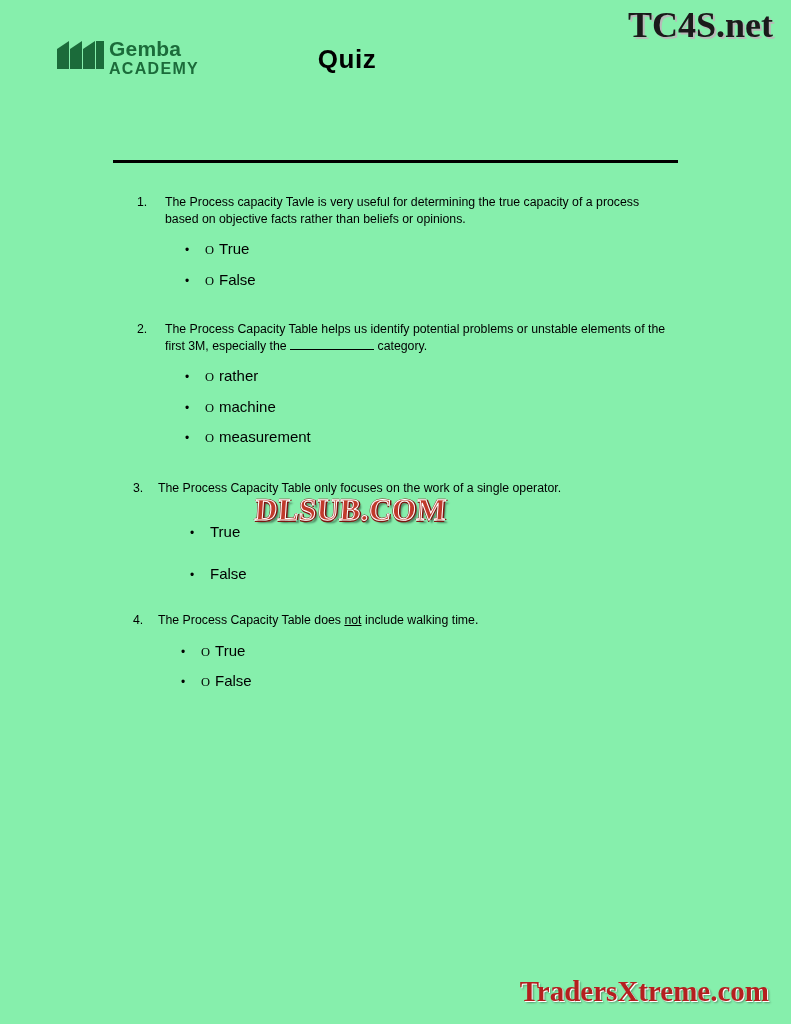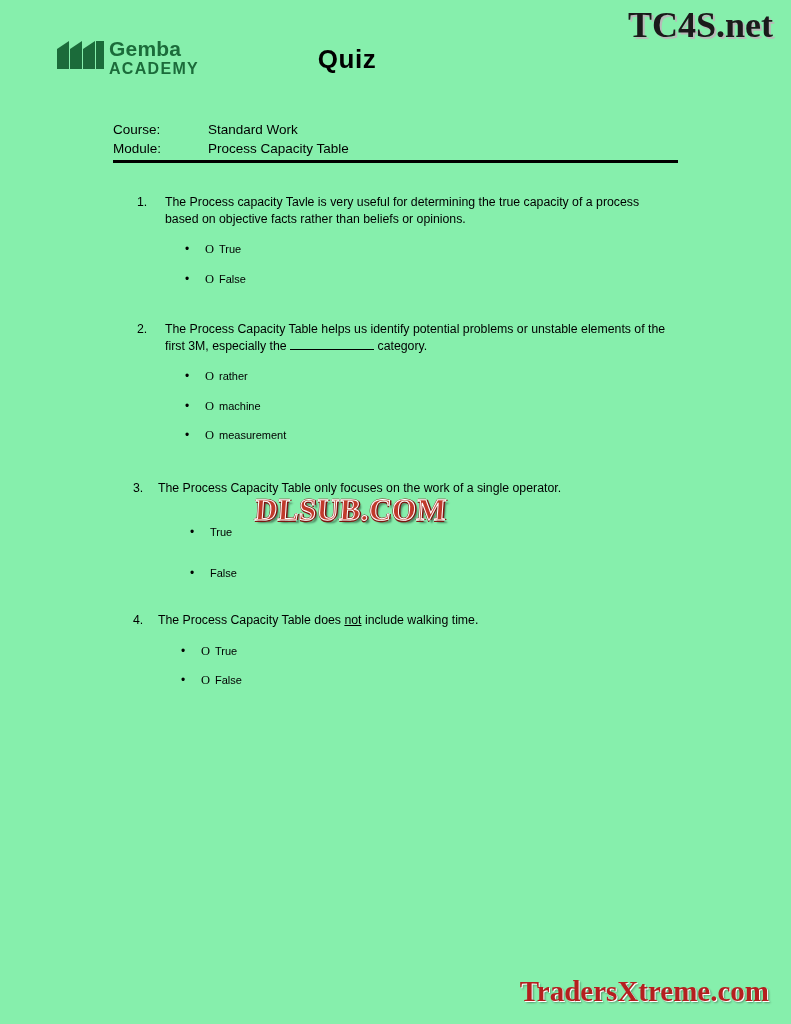--- a/index.html
+++ b/index.html
@@ -144,21 +144,21 @@
     width: 20px;
     font-size: 12px;
     line-height: 16px;
   }
   .radio {
     font-family: "Liberation Serif", serif;
     font-size: 12.5px;
     margin-right: 5px;
   }
   .opt-label {
-    font-size: 11px;
+    font-size: 15px;
   }
 
   
   .wm-mid {
     position: absolute;
     top: 492px;
     left: 255px;
     font-family: "Liberation Serif", serif;
     font-size: 31px;
     font-weight: bold;
@@ -202,30 +202,20 @@
       <rect x="39" y="0" width="8" height="28" fill="#1b6b3a"></rect>
     </svg>
     <div class="logo-text">
       <div class="logo-gemba">Gemba</div>
       <div class="logo-academy">ACADEMY</div>
     </div>
   </div>
 
   <div class="doc-title">Quiz</div>
 
-  <div class="meta">
-    <div class="meta-row">
-      <span class="meta-label">Course:</span>
-      <span class="meta-value">Standard Work</span>
-    </div>
-    <div class="meta-row">
-      <span class="meta-label">Module:</span>
-      <span class="meta-value">Process Capacity Table</span>
-    </div>
-  </div>
   <div class="meta-rule"></div>
 
   <div class="qblock" style="top:194px; left:137px; width:535px;">
     <div class="q-text" style="padding-left:28px;">
       <span class="q-num">1.</span>
       <span class="q-body">The Process capacity Tavle is very useful for determining the true capacity of a process based on objective facts rather than beliefs or opinions.</span>
     </div>
     <div class="opts" style="margin-left:48px; margin-top:14px;">
       <div class="opt">
         <span class="bullet">•</span>

